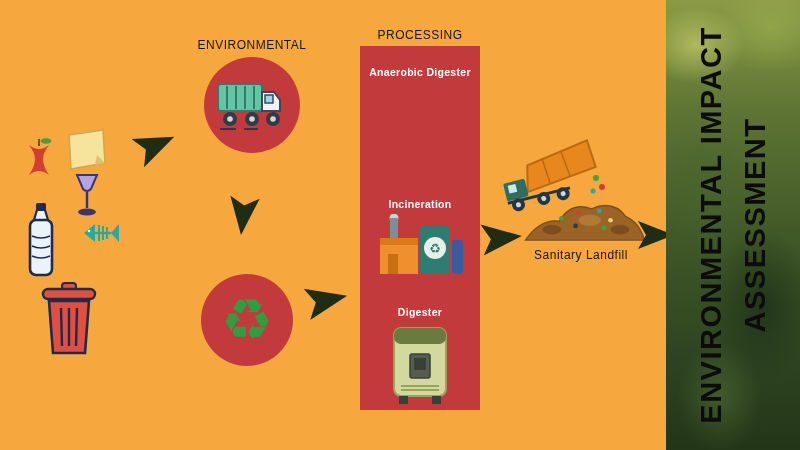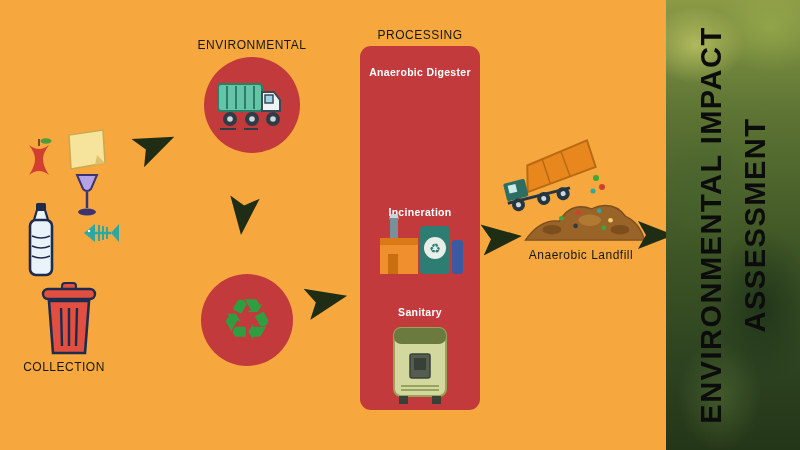--- a/index.html
+++ b/index.html
@@ -9,21 +9,21 @@
   .canvas { position:relative; width:800px; height:450px; background:var(--bg,#F6A83E); overflow:hidden; }
 
   .lbl { position:absolute; font-size:12px; font-weight:normal; color:#161616; letter-spacing:.5px; text-align:center; }
   .abs { position:absolute; }
 
   .circle { position:absolute; border-radius:50%; background:var(--red,#C23A3C);
             display:flex; align-items:center; justify-content:center; }
 
   .recycle-glyph { font-size:58px; line-height:1; color:#2f9e41; }
 
-  .proc { position:absolute; left:360px; top:46px; width:120px; height:364px; background:var(--red,#C23A3C);border-radius:11px; }
+  .proc { position:absolute; left:360px; top:46px; width:120px; height:364px; background:var(--red,#C23A3C); }
   .plbl { position:absolute; width:100%; text-align:center; color:#ffffff; font-size:10.5px; font-weight:bold; letter-spacing:.3px; }
   .picon { position:absolute; left:50%; transform:translateX(-50%); }
 
   .arrow { position:absolute; color:var(--arrow,#1F2D14); }
   .arrow svg { display:block; }
 
   .strip { position:absolute; left:666px; top:0; width:134px; height:450px;
     background:
       radial-gradient(ellipse 70px 55px at 22% 10%, rgba(205,210,110,.65), transparent 70%),
       radial-gradient(ellipse 80px 65px at 78% 6%, rgba(160,180,80,.55), transparent 70%),
@@ -93,21 +93,20 @@
     <svg width="62" height="74" viewBox="0 0 62 74">
       <rect x="24" y="1" width="14" height="7" rx="3" fill="#e04f3f" stroke="#1d2c4e" stroke-width="2"></rect>
       <rect x="5" y="7" width="52" height="10" rx="5" fill="#e04f3f" stroke="#1d2c4e" stroke-width="2.4"></rect>
       <path d="M11,19 L51,19 L47,71 L15,71 Z" fill="#e04f3f" stroke="#1d2c4e" stroke-width="2.6"></path>
       <line x1="23" y1="26" x2="24" y2="64" stroke="#1d2c4e" stroke-width="2.4"></line>
       <line x1="31" y1="26" x2="31" y2="64" stroke="#1d2c4e" stroke-width="2.4"></line>
       <line x1="39" y1="26" x2="38" y2="64" stroke="#1d2c4e" stroke-width="2.4"></line>
     </svg>
   </div>
 
-  <div class="lbl" style="left:4px;top:360px;width:120px">COLLECTION</div>
 
   <div class="arrow" style="left:136px;top:128px">
     <svg width="40" height="34" viewBox="0 0 36 28" style="transform:rotate(-24deg)">
       <polygon points="0,0 36,14 0,28 8,14" fill="currentColor"></polygon>
     </svg>
   </div>
 
   <div class="lbl" style="left:172px;top:38px;width:160px">ENVIRONMENTAL</div>
 
   <div class="circle" style="left:204px;top:57px;width:96px;height:96px">
@@ -147,36 +146,36 @@
       <polygon points="0,0 36,14 0,28 8,14" fill="currentColor"></polygon>
     </svg>
   </div>
 
   <div class="lbl" style="left:350px;top:28px;width:140px">PROCESSING</div>
 
   <div class="proc">
 
     <div class="plbl" style="top:20px">Anaerobic Digester</div>
 
-    <div class="plbl" style="top:160px">Incineration</div>
+    <div class="plbl" style="top:152px">Incineration</div>
     <div class="picon" style="top:168px">
       <svg width="92" height="62" viewBox="0 0 92 62">
         <circle cx="20" cy="4" r="4.5" fill="#c9d4da"></circle>
         <rect x="16" y="4" width="8" height="22" fill="#7b8f9a"></rect>
         <rect x="6" y="24" width="38" height="36" fill="#ef8f2e"></rect>
         <rect x="6" y="24" width="38" height="7" fill="#d97a17"></rect>
         <rect x="14" y="40" width="10" height="20" fill="#c96f12"></rect>
         <rect x="46" y="12" width="30" height="48" rx="4" fill="#2e7d72"></rect>
         <circle cx="61" cy="34" r="11" fill="#e8efe9"></circle>
         <text x="61" y="39" font-size="13" text-anchor="middle" fill="#2e7d72">♻</text>
         <rect x="78" y="26" width="11" height="34" rx="3" fill="#3b5aa0"></rect>
       </svg>
     </div>
 
-    <div class="plbl" style="top:260px">Sanitary</div>
+    <div class="plbl" style="top:260px">Digester</div>
     <div class="picon" style="top:278px">
       <svg width="66" height="82" viewBox="0 0 66 82">
         <rect x="7" y="4" width="52" height="68" rx="7" fill="#d3d89f" stroke="#98a35c" stroke-width="2"></rect>
         <rect x="7" y="4" width="52" height="16" rx="7" fill="#6b7a3e"></rect>
         <rect x="23" y="30" width="20" height="24" rx="2" fill="#555d50" stroke="#394038" stroke-width="1.5"></rect>
         <rect x="27" y="34" width="12" height="12" fill="#394038"></rect>
         <line x1="14" y1="62" x2="52" y2="62" stroke="#98a35c" stroke-width="2"></line>
         <line x1="14" y1="66" x2="52" y2="66" stroke="#98a35c" stroke-width="2"></line>
         <rect x="12" y="72" width="9" height="8" fill="#394038"></rect>
         <rect x="45" y="72" width="9" height="8" fill="#394038"></rect>
@@ -221,21 +220,21 @@
           <circle cx="44" cy="62" r="2.5" fill="#cfd8dc"></circle>
         <circle cx="64" cy="62" r="6.5" fill="#233642"></circle>
           <circle cx="64" cy="62" r="2.5" fill="#cfd8dc"></circle>
       </g>
       <circle cx="100" cy="44" r="3" fill="#3da63c"></circle>
       <circle cx="106" cy="53" r="3" fill="#d23f31"></circle>
       <circle cx="97" cy="57" r="2.5" fill="#2ba8a0"></circle>
     </svg>
   </div>
 
-  <div class="lbl" style="left:511px;top:248px;width:140px">Anaerobic Landfill</div>
+  <div class="lbl" style="left:511px;top:248px;width:140px">Sanitary Landfill</div>
 
   <div class="arrow" style="left:638px;top:220px">
     <svg width="36" height="30" viewBox="0 0 36 28">
       <polygon points="0,0 36,14 0,28 8,14" fill="currentColor"></polygon>
     </svg>
   </div>
 
   <div class="strip">
     <div class="vtext">
       <div>ENVIRONMENTAL IMPACT</div>

